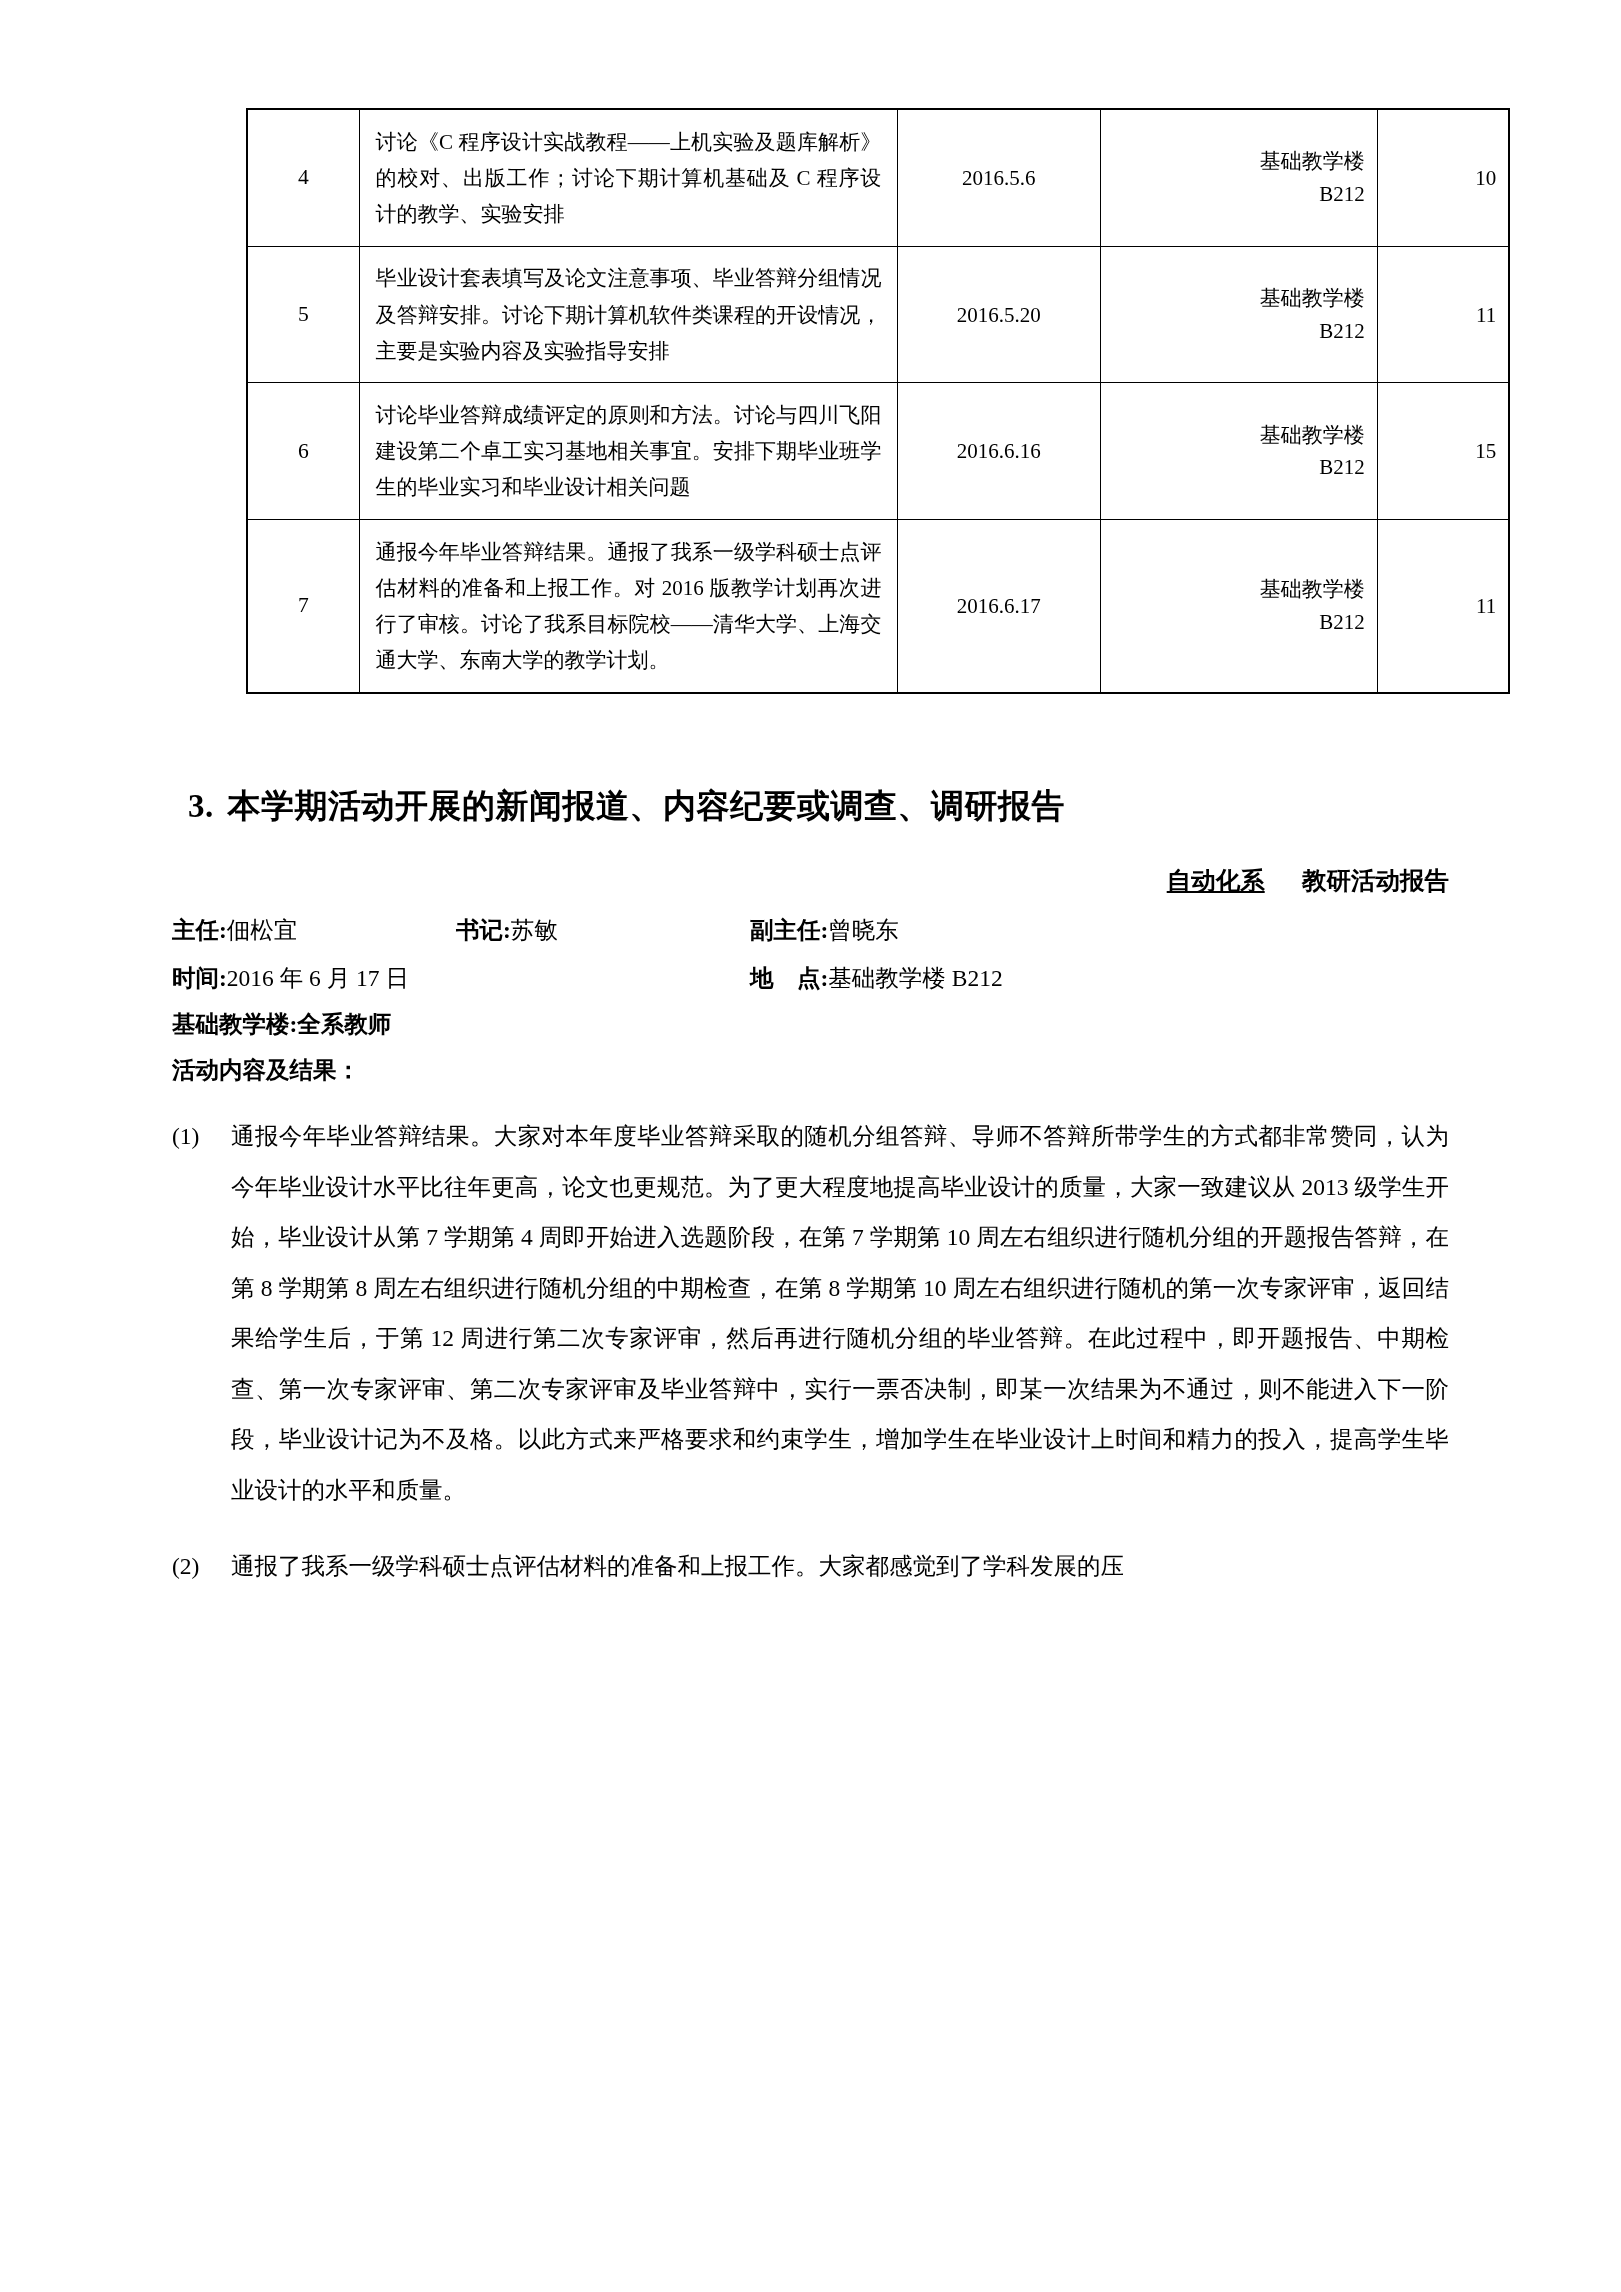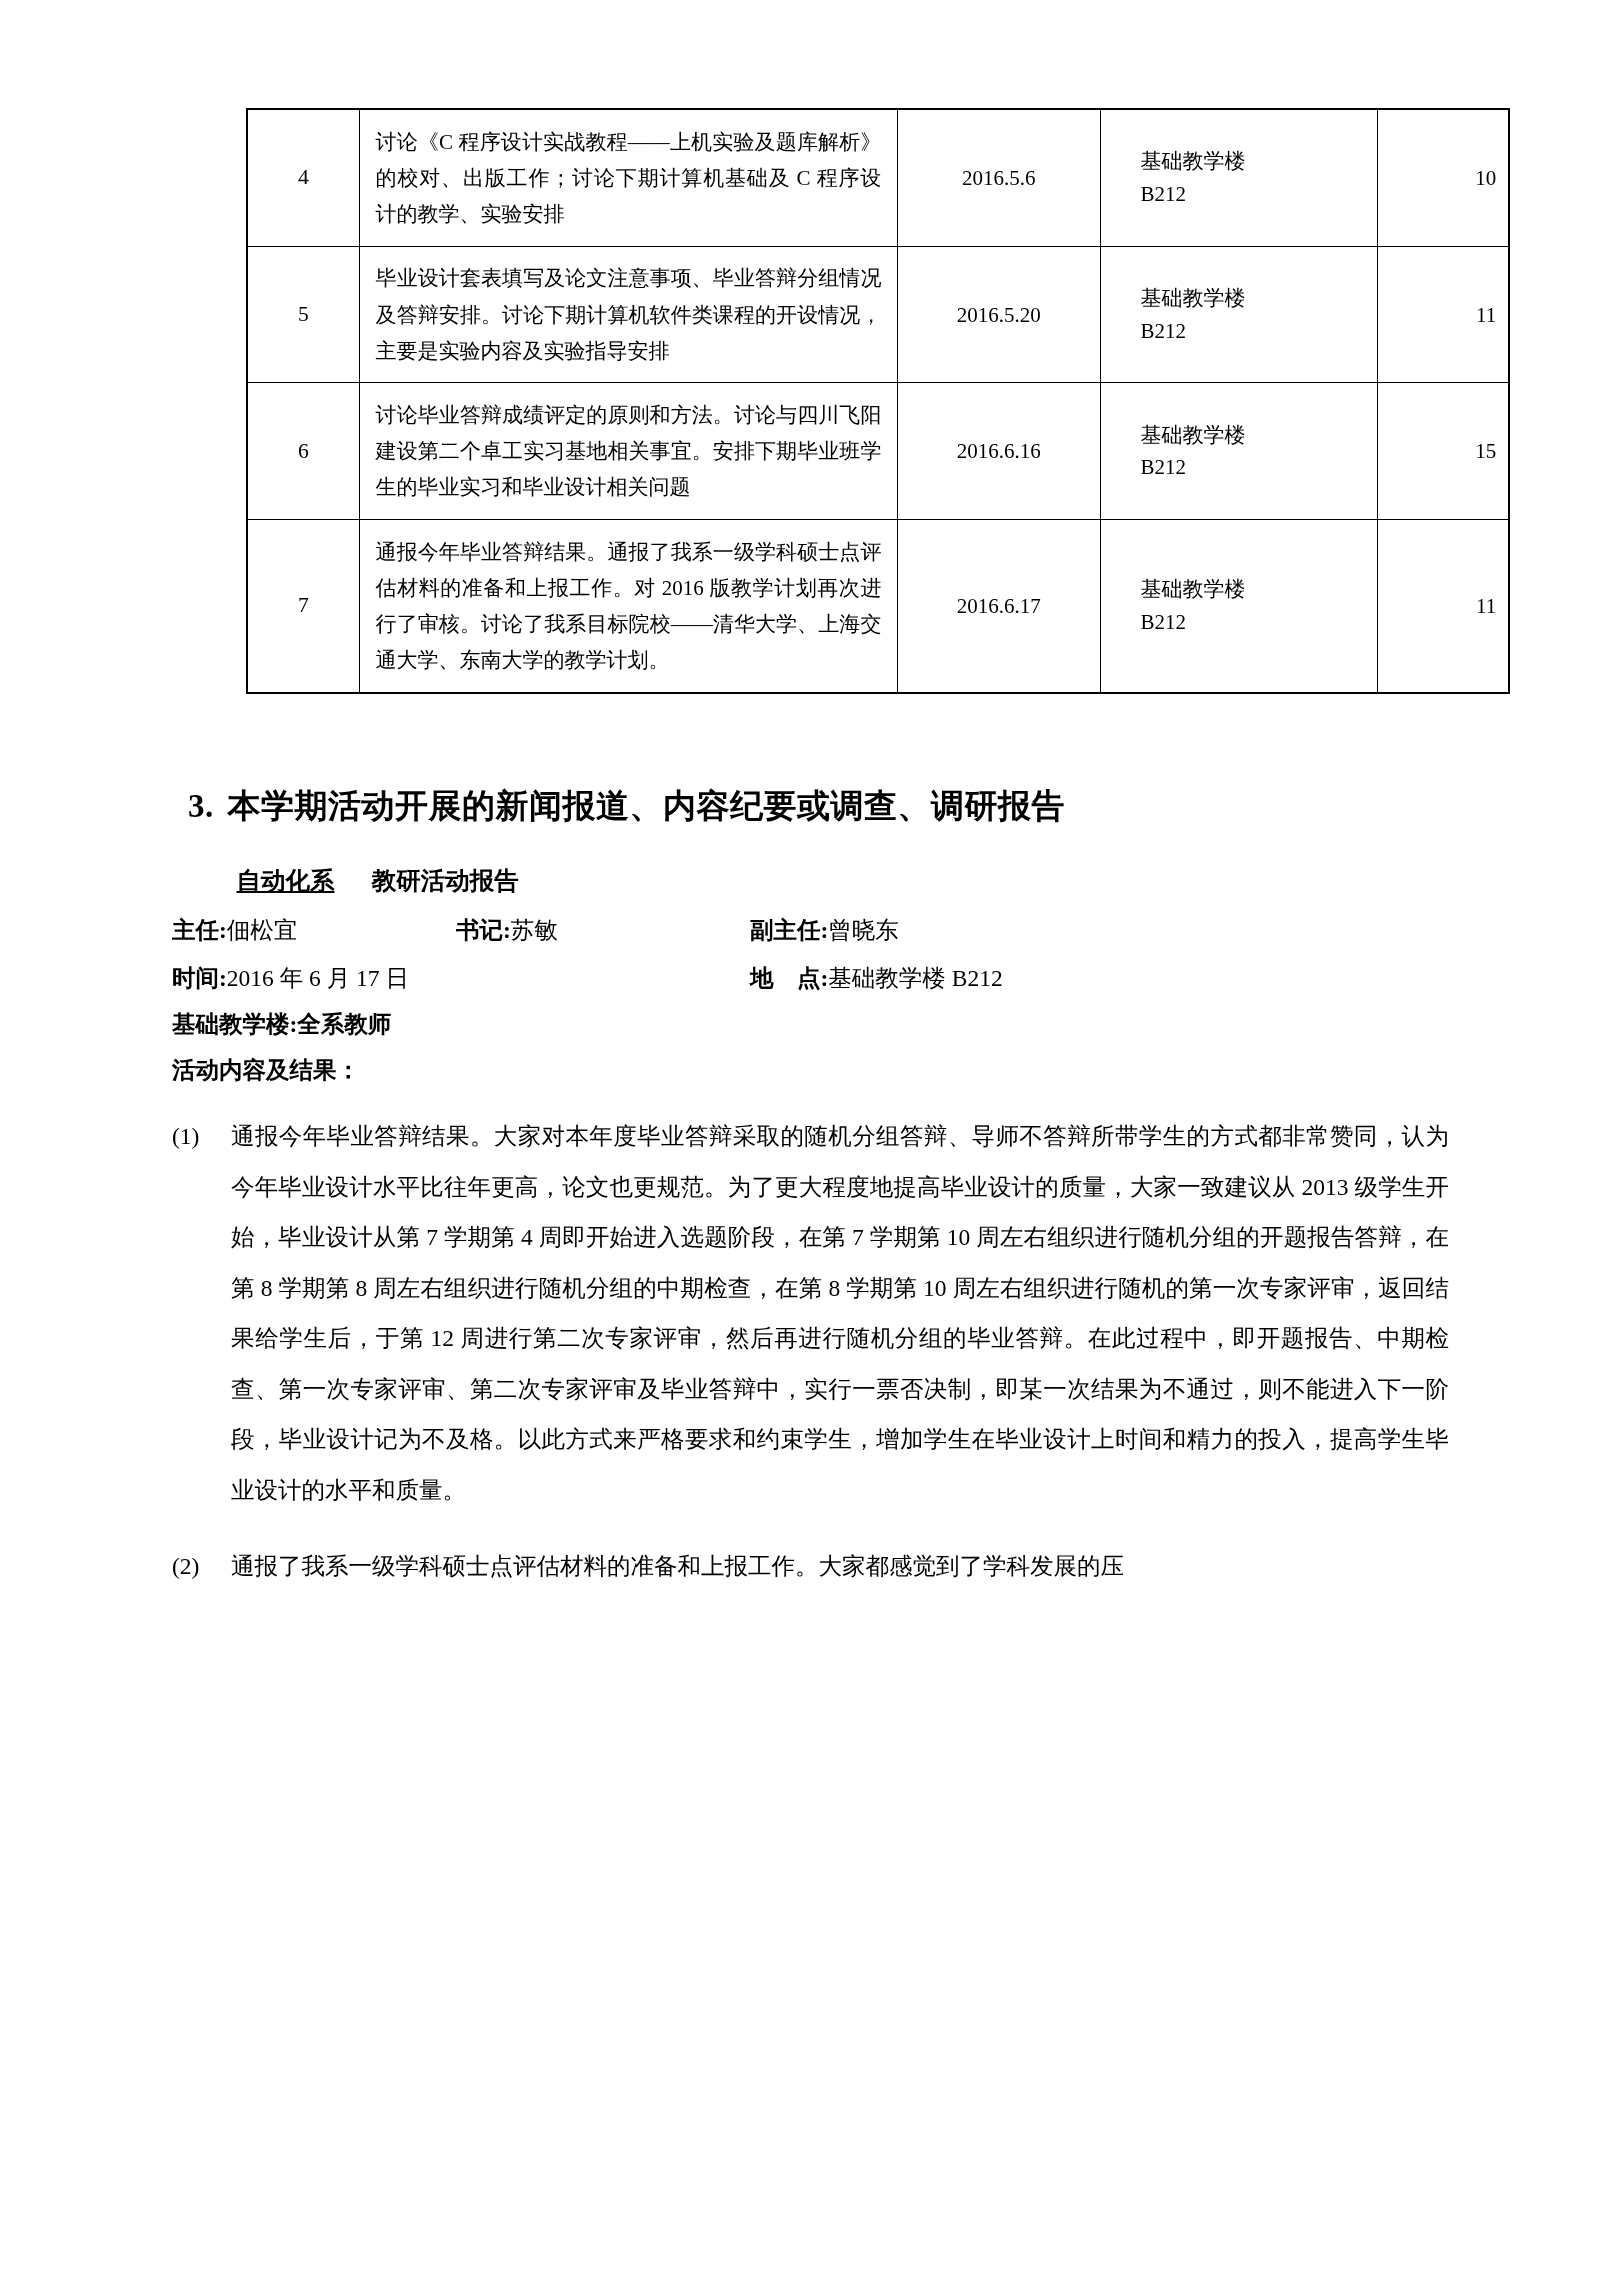--- a/index.html
+++ b/index.html
@@ -47,21 +47,21 @@
     text-justify: inter-ideograph;
     padding: 13.7px 15.7px 13.7px 15.7px;
   }
   table.activity-table td.col-date {
     width: 172px;
     text-align: center;
     font-size: 21px;
   }
   table.activity-table td.col-place {
     width: 216px;
-    text-align: left;
+    text-align: right;
     font-size: 21px;
     line-height: 1.55;
     padding-left: 40px;
   }
   table.activity-table td.col-count {
     width: 103px;
     text-align: right;
     font-size: 21px;
   }
   .outer-border {
@@ -76,21 +76,21 @@
     font-weight: bold;
     letter-spacing: 0.5px;
   }
   .section-heading .num {
     margin-right: 13.7px;
   }
 
   
   .report-title {
     margin-top: 35px;
-    text-align: left;
+    text-align: right;
     font-size: 24.5px;
     font-weight: bold;
     padding-left: 39px;
   }
   .report-title .dept {
     text-decoration: underline;
     padding: 0 25.5px;
     font-weight: bold;
   }
   .report-title .rest {

